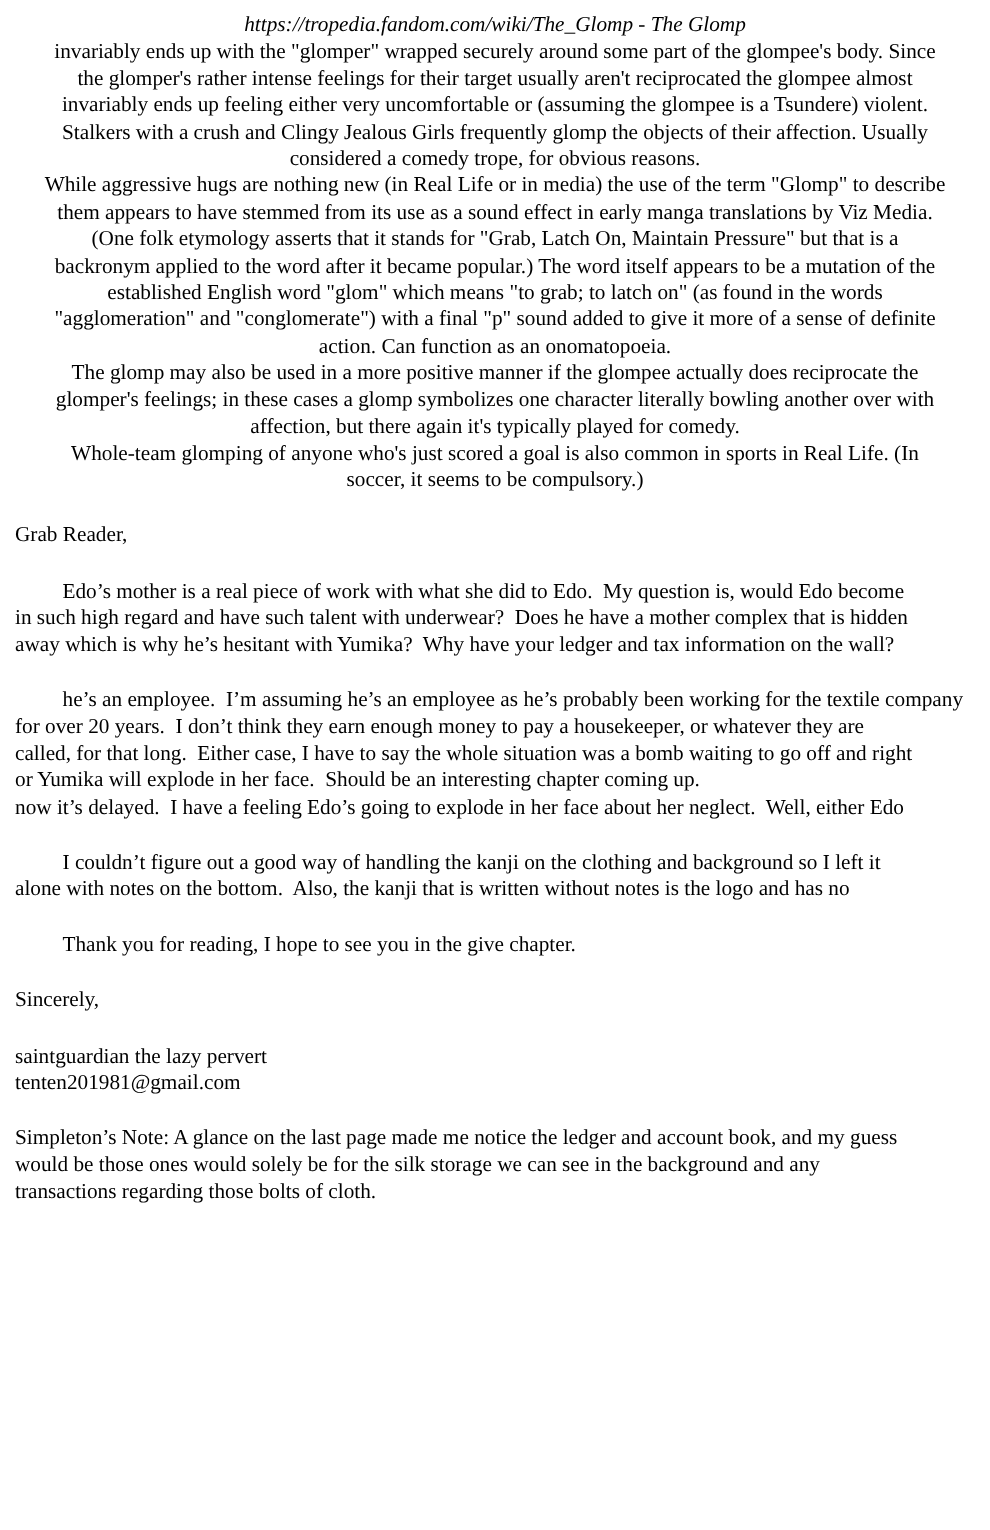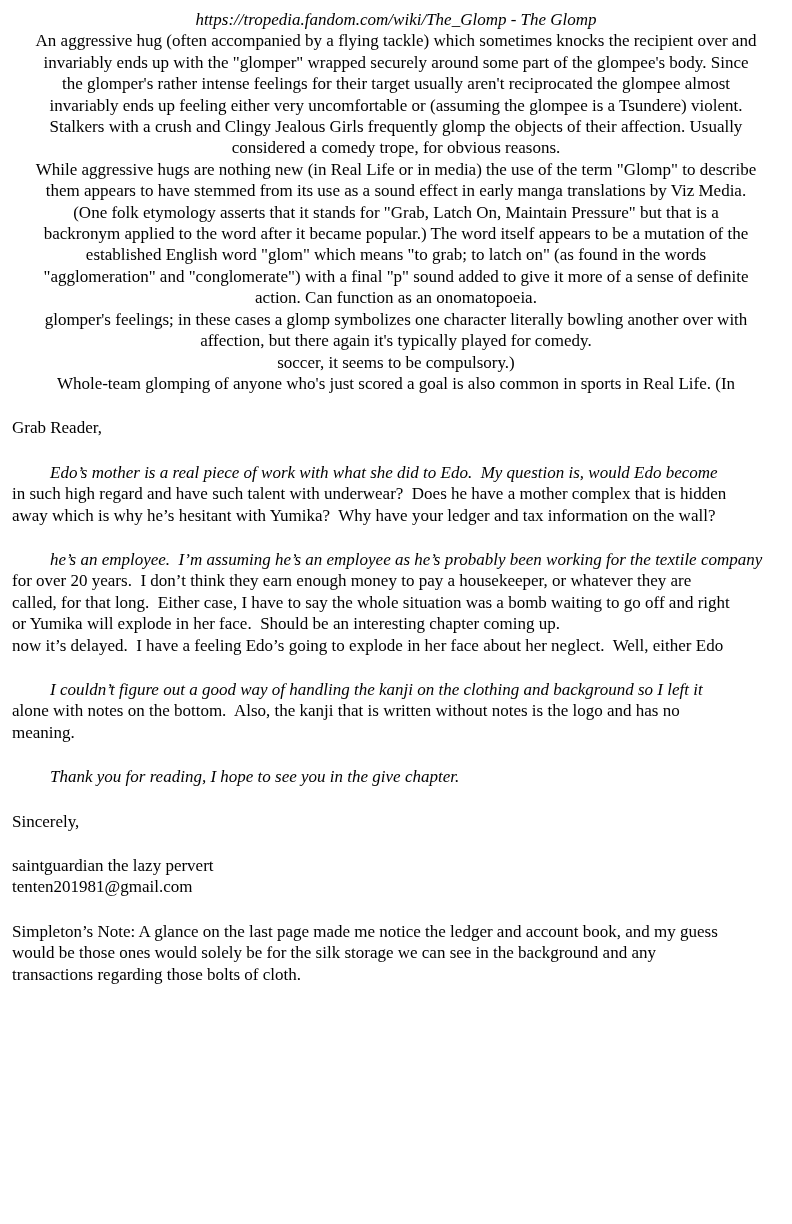--- a/index.html
+++ b/index.html
@@ -31,50 +31,49 @@
   }
   .line {
     line-height: 21.4px;
     white-space: pre;      
   }
   .center .line {
     text-align: center;
   }
   .indent .line:first-child {
     text-indent: 38px;
-    font-style: italic;
   }
 </style>
 </head>
 <body>
 
 <div class="doc">
 
   <div class="block m0 center">
     <div class="line">https://tropedia.fandom.com/wiki/The_Glomp - The Glomp</div>
   </div>
 
   <div class="block center">
-      <div class="line">An aggressive hug (often accompanied by a flying tackle) which sometimes knocks the recipient over and</div>
       <div class="line">invariably ends up with the "glomper" wrapped securely around some part of the glompee's body. Since</div>
       <div class="line">the glomper's rather intense feelings for their target usually aren't reciprocated the glompee almost</div>
       <div class="line">invariably ends up feeling either very uncomfortable or (assuming the glompee is a Tsundere) violent.</div>
       <div class="line">Stalkers with a crush and Clingy Jealous Girls frequently glomp the objects of their affection. Usually</div>
       <div class="line">considered a comedy trope, for obvious reasons.</div>
       <div class="line">While aggressive hugs are nothing new (in Real Life or in media) the use of the term "Glomp" to describe</div>
       <div class="line">them appears to have stemmed from its use as a sound effect in early manga translations by Viz Media.</div>
       <div class="line">(One folk etymology asserts that it stands for "Grab, Latch On, Maintain Pressure" but that is a</div>
       <div class="line">backronym applied to the word after it became popular.) The word itself appears to be a mutation of the</div>
       <div class="line">established English word "glom" which means "to grab; to latch on" (as found in the words</div>
       <div class="line">"agglomeration" and "conglomerate") with a final "p" sound added to give it more of a sense of definite</div>
       <div class="line">action. Can function as an onomatopoeia.</div>
+      <div class="line">The glomp may also be used in a more positive manner if the glompee actually does reciprocate the</div>
       <div class="line">glomper's feelings; in these cases a glomp symbolizes one character literally bowling another over with</div>
       <div class="line">affection, but there again it's typically played for comedy.</div>
+      <div class="line">Whole-team glomping of anyone who's just scored a goal is also common in sports in Real Life. (In</div>
       <div class="line">soccer, it seems to be compulsory.)</div>
-      <div class="line">Whole-team glomping of anyone who's just scored a goal is also common in sports in Real Life. (In</div>
     </div>
 
   <div class="block">
     <div class="line">Grab Reader,</div>
   </div>
 
   <div class="block indent">
       <div class="line">Edo’s mother is a real piece of work with what she did to Edo.  My question is, would Edo become</div>
       <div class="line">in such high regard and have such talent with underwear?  Does he have a mother complex that is hidden</div>
       <div class="line">away which is why he’s hesitant with Yumika?  Why have your ledger and tax information on the wall?</div>
@@ -84,21 +83,20 @@
       <div class="line">he’s an employee.  I’m assuming he’s an employee as he’s probably been working for the textile company</div>
       <div class="line">for over 20 years.  I don’t think they earn enough money to pay a housekeeper, or whatever they are</div>
       <div class="line">called, for that long.  Either case, I have to say the whole situation was a bomb waiting to go off and right</div>
       <div class="line">or Yumika will explode in her face.  Should be an interesting chapter coming up.</div>
       <div class="line">now it’s delayed.  I have a feeling Edo’s going to explode in her face about her neglect.  Well, either Edo</div>
     </div>
 
   <div class="block indent">
       <div class="line">I couldn’t figure out a good way of handling the kanji on the clothing and background so I left it</div>
       <div class="line">alone with notes on the bottom.  Also, the kanji that is written without notes is the logo and has no</div>
-      <div class="line">meaning.</div>
     </div>
 
   <div class="block indent">
     <div class="line">Thank you for reading, I hope to see you in the give chapter.</div>
   </div>
 
   <div class="block">
     <div class="line">Sincerely,</div>
   </div>
 

